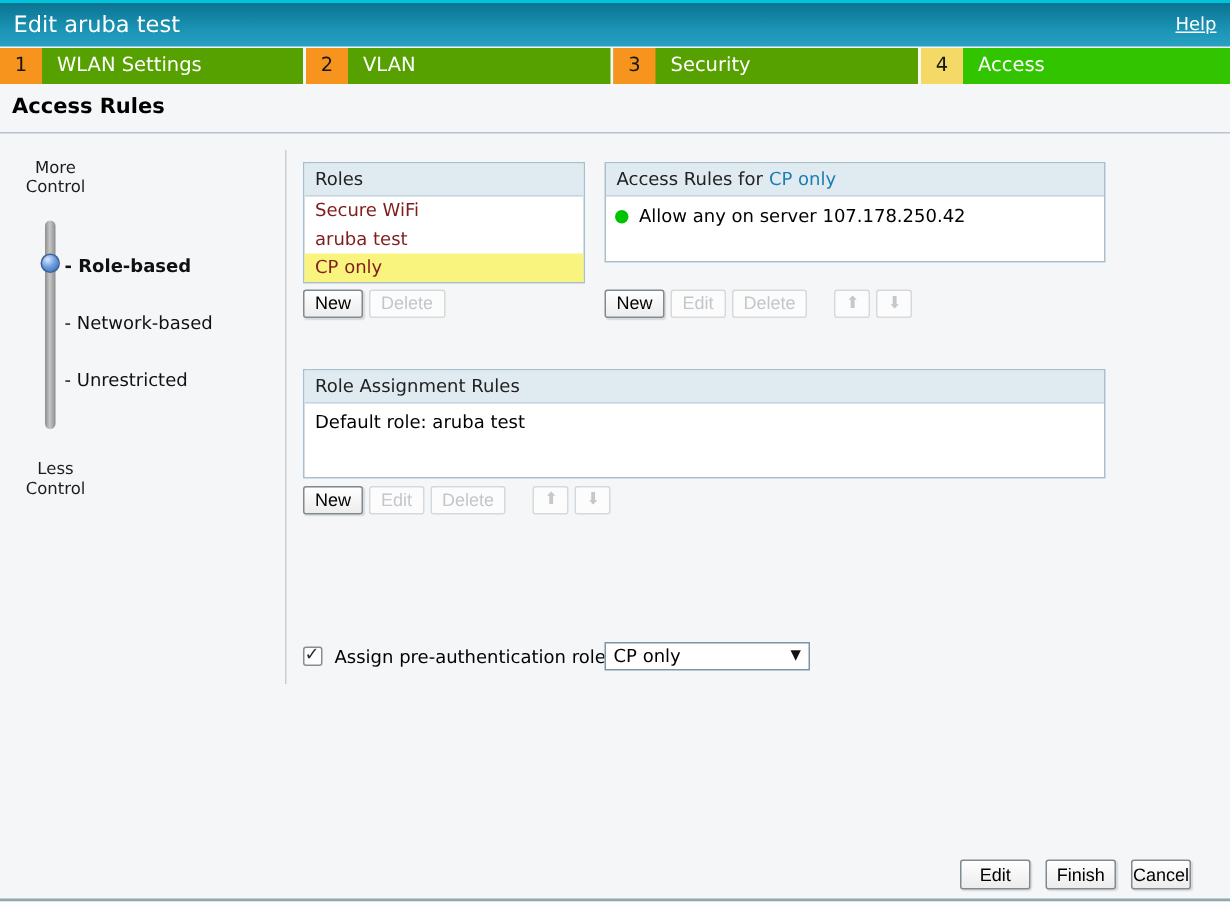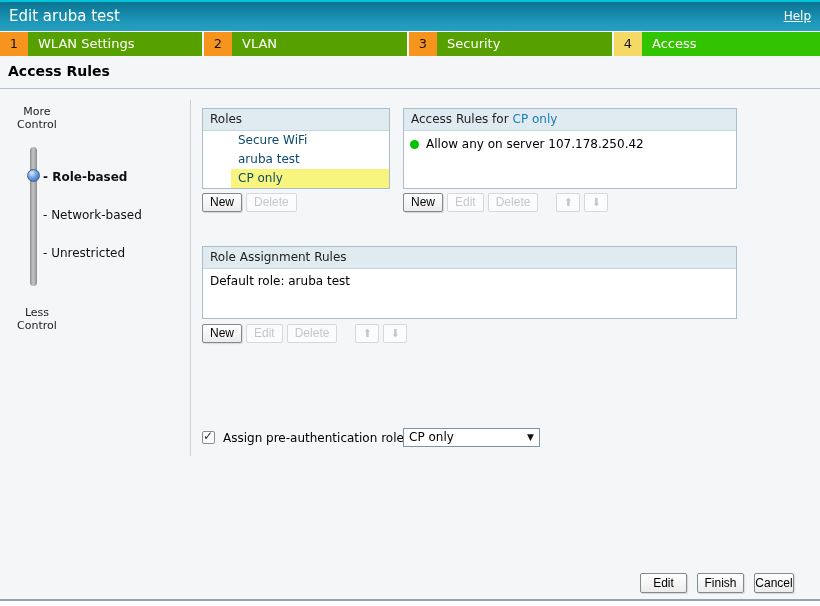--- a/index.html
+++ b/index.html
@@ -39,23 +39,23 @@
     box-sizing:border-box;border:1px solid #3c6296;cursor:pointer;
     background:radial-gradient(circle at 35% 28%,#dbe9fb,#6fa0e0 45%,#2f62b5);}
   .slider-opt{position:absolute;left:43px;font-size:12px;color:#111;white-space:nowrap;cursor:pointer;}
   .opt0{top:170px;font-weight:bold;} .opt1{top:208px;} .opt2{top:246px;}
   .v-sep{position:absolute;left:190px;top:100px;width:1px;height:356px;background:#c9cfd6;}
   
   .panel{position:absolute;background:#ffffff;border:1px solid #a9bfcc;box-sizing:border-box;}
   .panel-header{height:21px;background:#e0eaf1;border-bottom:1px solid #c6d6e0;
     font-size:12px;color:#222;line-height:20px;padding-left:7px;white-space:nowrap;overflow:hidden;}
   .roles-panel{left:202px;top:108px;width:188px;height:81px;}
-  .role-item{height:19px;line-height:19px;font-size:12px;color:#0c4a6e;padding-left:7px;cursor:pointer;white-space:nowrap;margin-left:28px;}
+  .role-item{height:19px;line-height:19px;font-size:12px;color:#7f1d1d;padding-left:7px;cursor:pointer;white-space:nowrap;}
   .role-item.selected{background:#f8f47e;}
-  .access-panel{left:403px;top:108px;width:334px;height:81px;}
+  .access-panel{left:403px;top:108px;width:334px;height:67px;}
   .role-link{color:#1b7db1;margin-left:4px;}
   .rule-row{display:flex;align-items:center;padding:6px 0 0 6px;font-size:12px;color:#000;cursor:pointer;}
   .dot{width:9px;height:9px;border-radius:50%;background:#00c300;margin-right:7px;flex:none;}
   .assign-panel{left:202px;top:246px;width:535px;height:73px;}
   .assign-item{padding:5px 0 0 7px;font-size:12px;color:#000;}
   
   .btn-row{position:absolute;display:flex;gap:4px;}
   .roles-btns{left:202px;top:193px;} .access-btns{left:403px;top:193px;} .assign-btns{left:202px;top:324px;}
   .btn{height:19px;line-height:17px;font-size:12px;color:#000;box-sizing:border-box;
     background:linear-gradient(#ffffff,#ececec);border:1px solid #7f8a91;border-radius:2px;

